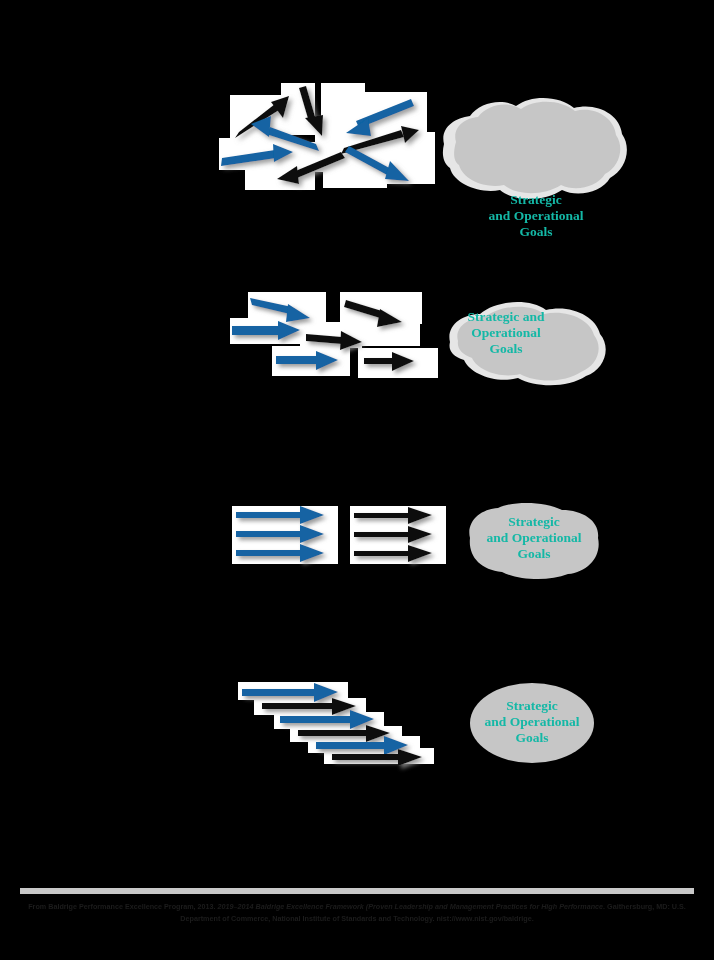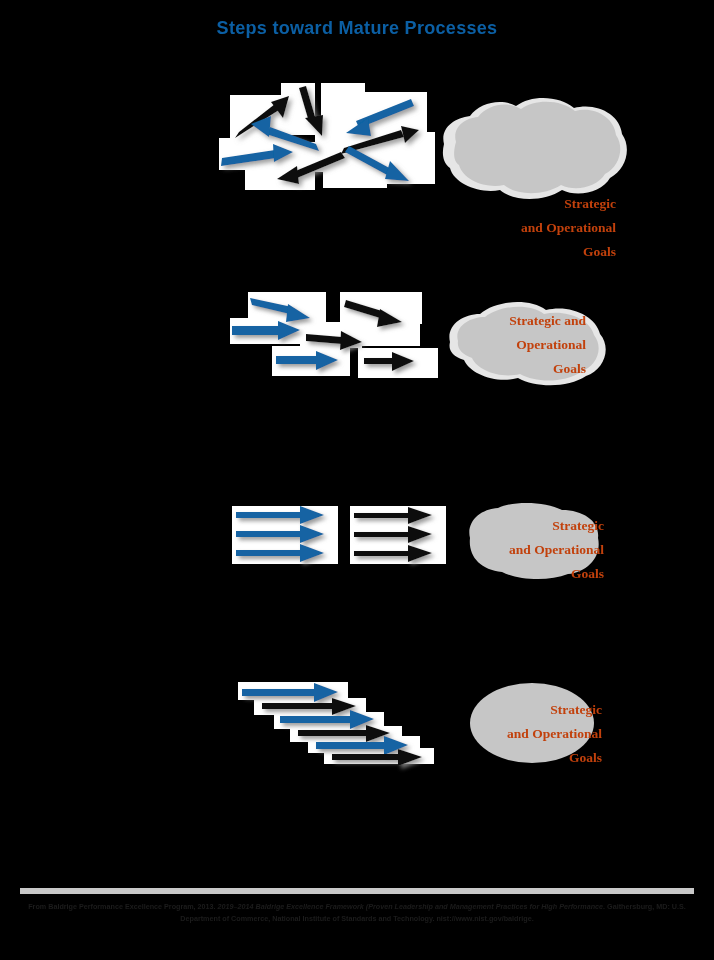--- a/index.html
+++ b/index.html
@@ -32,26 +32,26 @@
     color: #0b5fa4;
     white-space: nowrap;
   }
   .stage {
     position: absolute;
     left: 0;
     width: 714px;
   }
   .blob-label {
     position: absolute;
-    text-align: right;
+    text-align: center;
     font-family: "Liberation Serif", serif;
     font-weight: bold;
     font-size: 13.5px;
-    line-height: 24px;
-    color: #c2410c;
+    line-height: 16px;
+    color: #14b8a6;
     pointer-events: none;
     white-space: pre-line;
   }
   svg { display: block; }
   .arrows-svg {
     position: absolute;
     overflow: visible;
   }
   .blob-svg {
     position: absolute;
@@ -77,21 +77,20 @@
     line-height: 11.5px;
     color: #1c1c1c;
   }
   .footer-text .ital { font-style: italic; }
 </style>
 </head>
 <body>
 
 <div class="page">
 
-  <div class="title">Steps toward Mature Processes</div>
 
   <div class="stage" style="top:80px;height:130px;">
     <svg class="arrows-svg" style="left:215px;top:0px;" width="260" height="130" viewBox="0 0 260 130">
       <defs>
         <filter id="sh1" x="-40%" y="-40%" width="200%" height="200%">
           <feDropShadow dx="3" dy="3" stdDeviation="2.4" flood-color="#8a8a8a" flood-opacity="0.85"></feDropShadow>
         </filter>
       </defs>
 
       <g fill="#ffffff">

